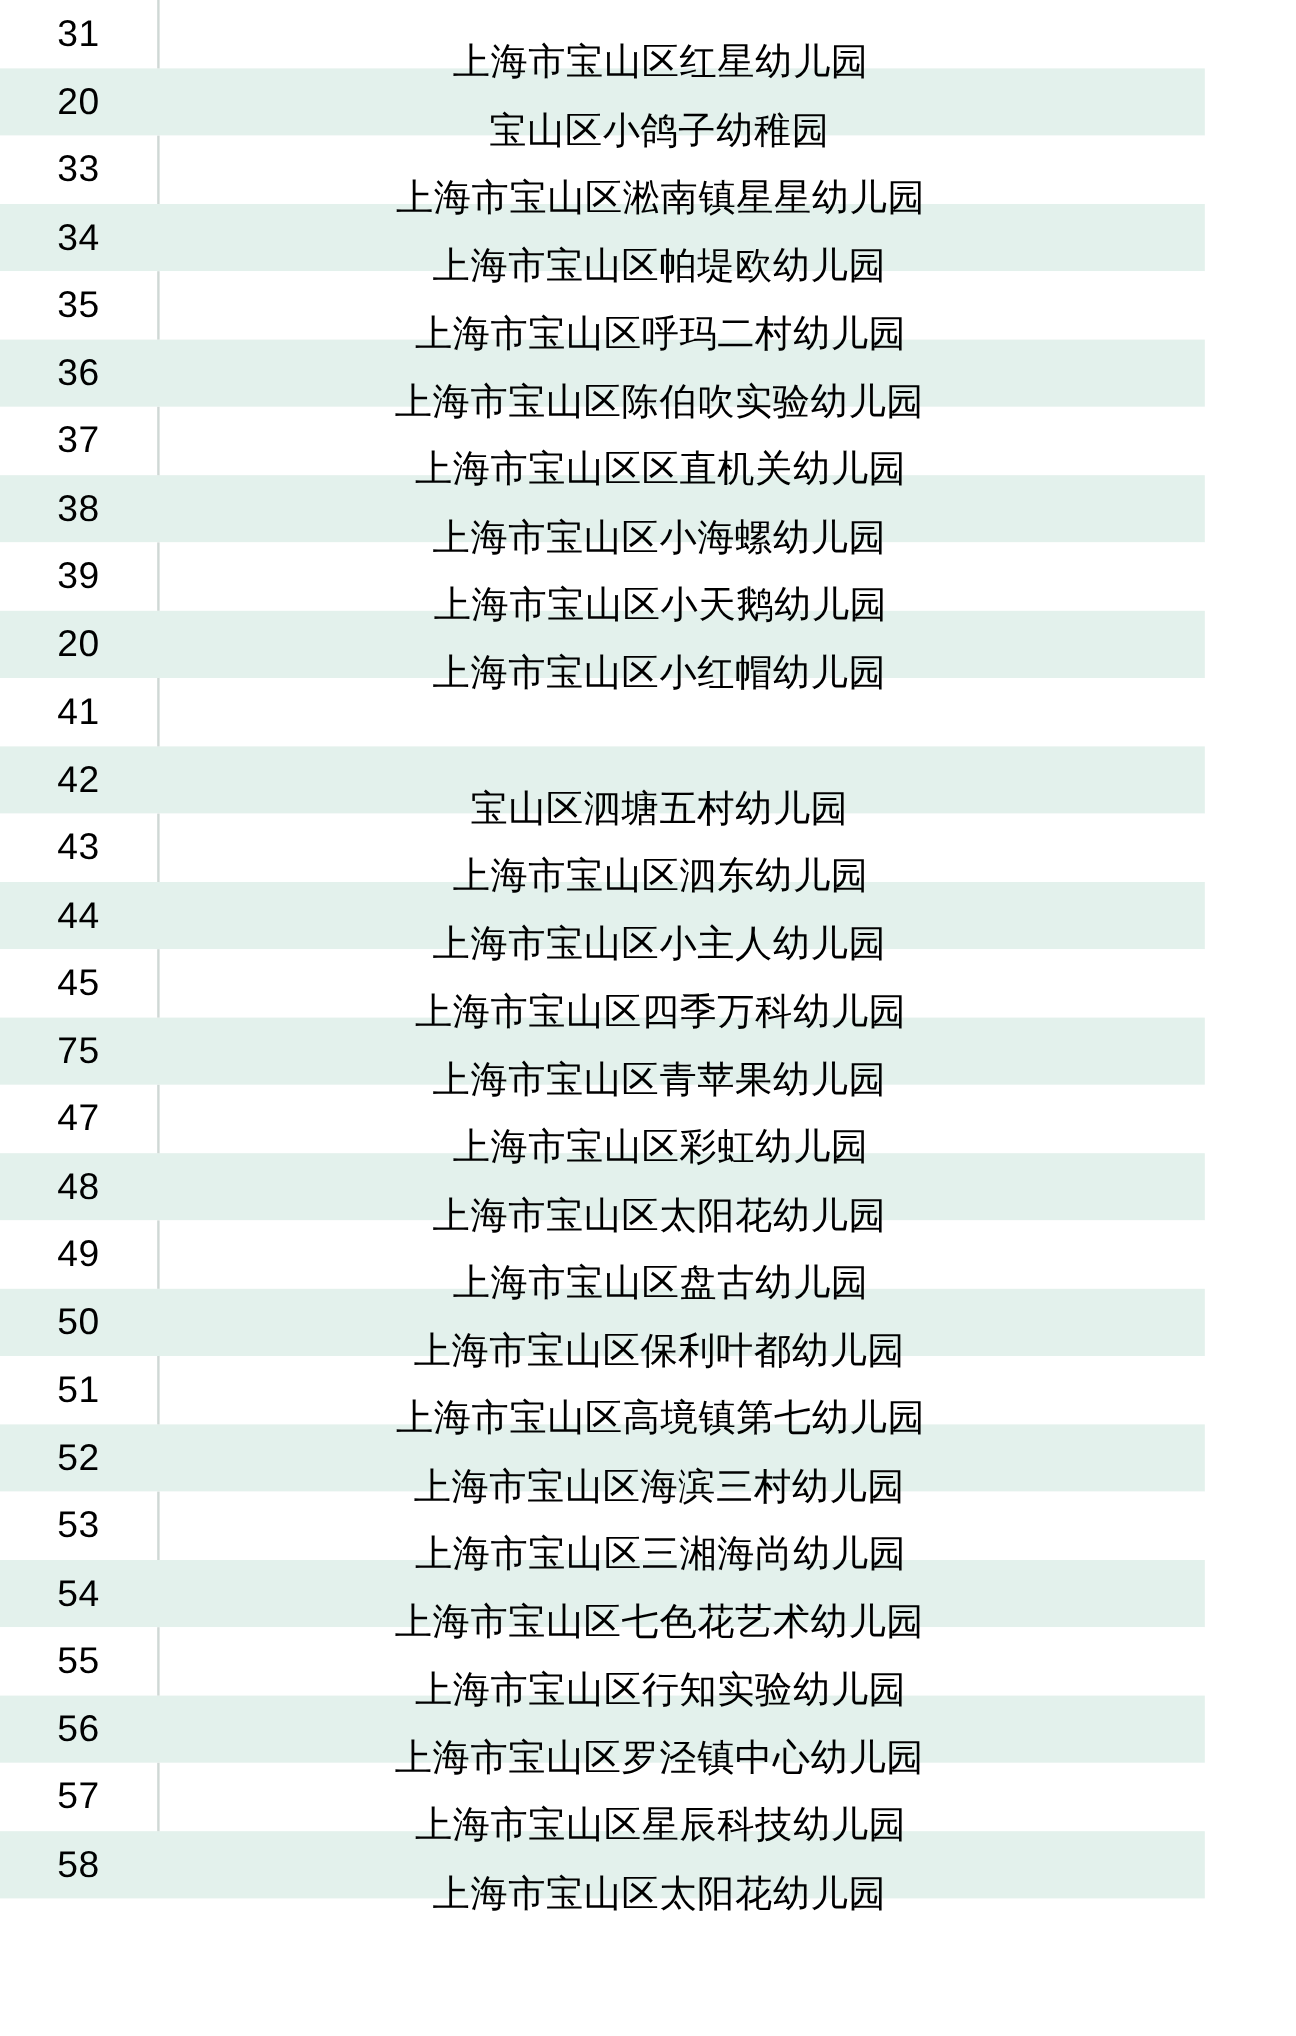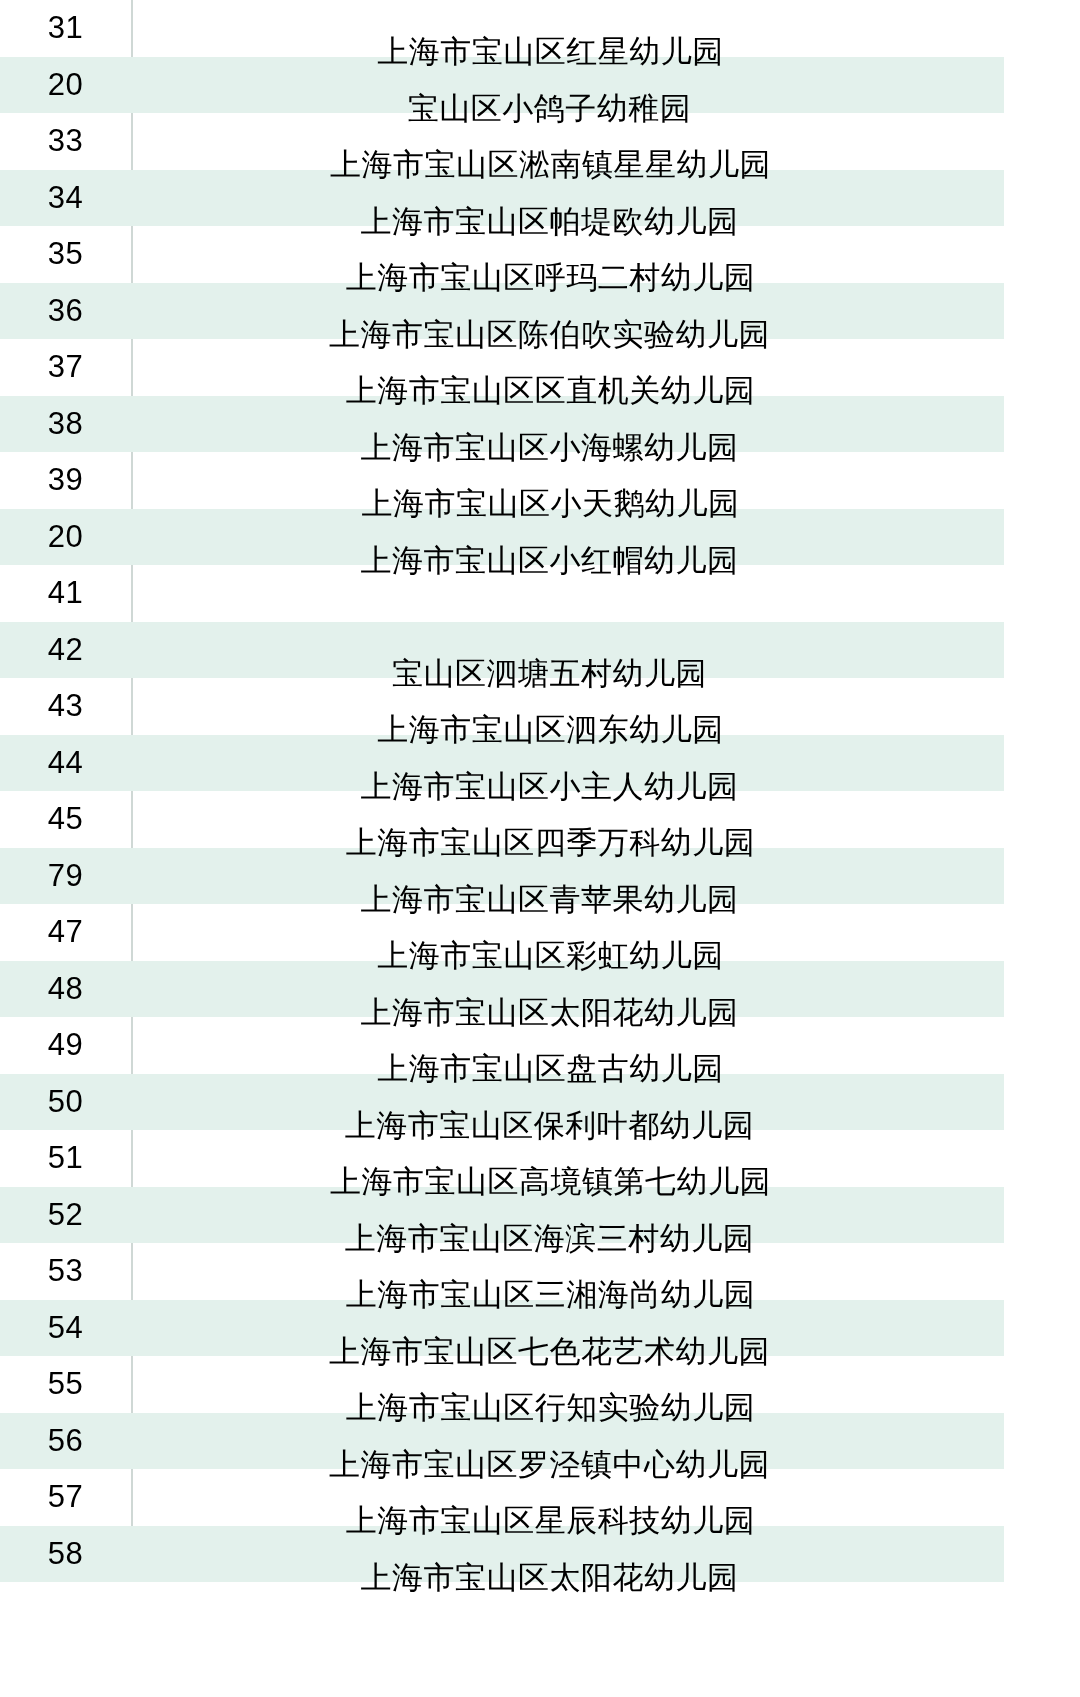--- a/index.html
+++ b/index.html
@@ -112,21 +112,21 @@
     </div>
     <div class="row even">
       <div class="cell-index">44</div>
       <div class="cell-name">上海市宝山区小主人幼儿园</div>
     </div>
     <div class="row odd">
       <div class="cell-index">45</div>
       <div class="cell-name">上海市宝山区四季万科幼儿园</div>
     </div>
     <div class="row even">
-      <div class="cell-index">79</div>
+      <div class="cell-index">75</div>
       <div class="cell-name">上海市宝山区青苹果幼儿园</div>
     </div>
     <div class="row odd">
       <div class="cell-index">47</div>
       <div class="cell-name">上海市宝山区彩虹幼儿园</div>
     </div>
     <div class="row even">
       <div class="cell-index">48</div>
       <div class="cell-name">上海市宝山区太阳花幼儿园</div>
     </div>

